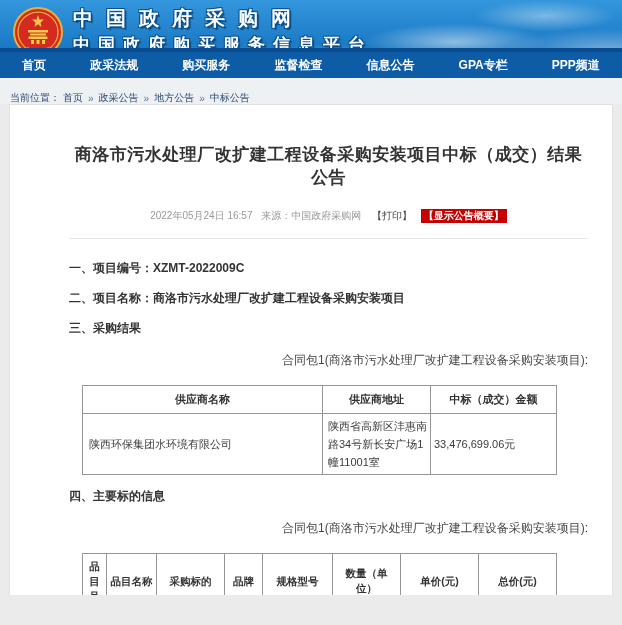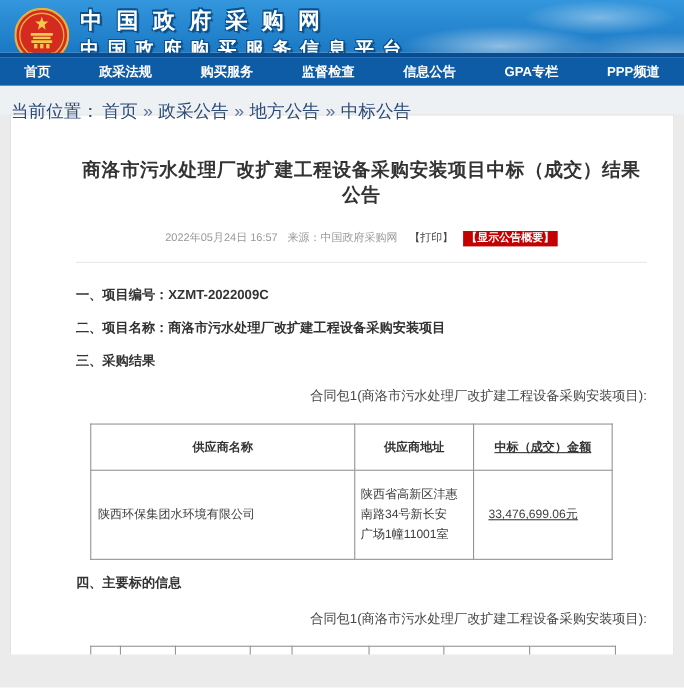--- a/index.html
+++ b/index.html
@@ -43,21 +43,21 @@
     align-items:stretch; justify-content:space-around;
   }
   nav a {
     color:#fff; font-size:12px; font-weight:bold; text-decoration:none;
     display:flex; align-items:center; padding:0 14px; cursor:pointer;
   }
 
   
   .breadcrumb-bar {
     height:26px; background:#eef1f4; padding:13px 0 0 10px;
-    font-size:16px; color:#2c4a75;
+    font-size:10px; color:#2c4a75;
   }
   .breadcrumb-bar span { vertical-align:middle; }
   .crumb { cursor:pointer; margin:0 3px; }
   .crumb-sep { color:#5b749a; margin:0 2px; }
 
   
   .content {
     margin:0 9px; width:604px; height:491px; background:#fff;
     border:1px solid #e1e1e1; border-bottom:none; overflow:hidden;
   }
@@ -79,28 +79,28 @@
   p.sec-bold { font-size:12px; font-weight:bold; color:#333; margin-top:13px; }
   p.sec-normal { font-size:12px; color:#474747; margin-top:15px;text-align:right; }
   p.first { margin-top:21px; }
   p.goods { margin-top:19px; }
 
   table {
     border-collapse:collapse; table-layout:fixed;
     margin:16px 0 0 13px; width:474px;
     font-size:11px; color:#3c3c3c;
   }
-  th,td { border:1px solid #959595; vertical-align:middle; padding:13px; }
+  th,td { border:1px solid #959595; vertical-align:middle; padding:3px; }
   th { font-weight:bold; text-align:center; color:#333; }
 
   .t1 th { height:28px; }
   .t1 td { height:60px; line-height:18px; }
   .t1 .c-name  { width:240px; }
   .t1 .c-addr  { width:108px; }
-  .t1 .c-money { width:126px;text-decoration:underline; }
+  .t1 .c-money { width:126px; }
   .t1 td.c-name { padding-left:6px; }
   .t1 td.c-addr { padding-left:5px; }
   .t1 td.c-money { text-align:left; padding-right:8px; }
 
   .t2 { font-size:10.5px; }
   .t2 th { height:55px; line-height:15px; }
   .t2 .c-no    { width:24px; word-break:break-all; }
   .t2 .c-item  { width:50px; }
   .t2 .c-subj  { width:68px; }
   .t2 .c-brand { width:38px; }

